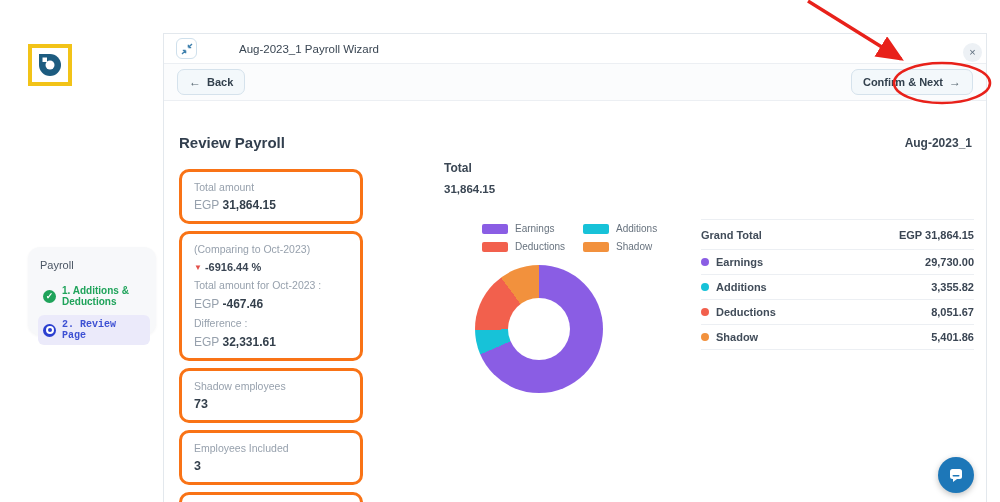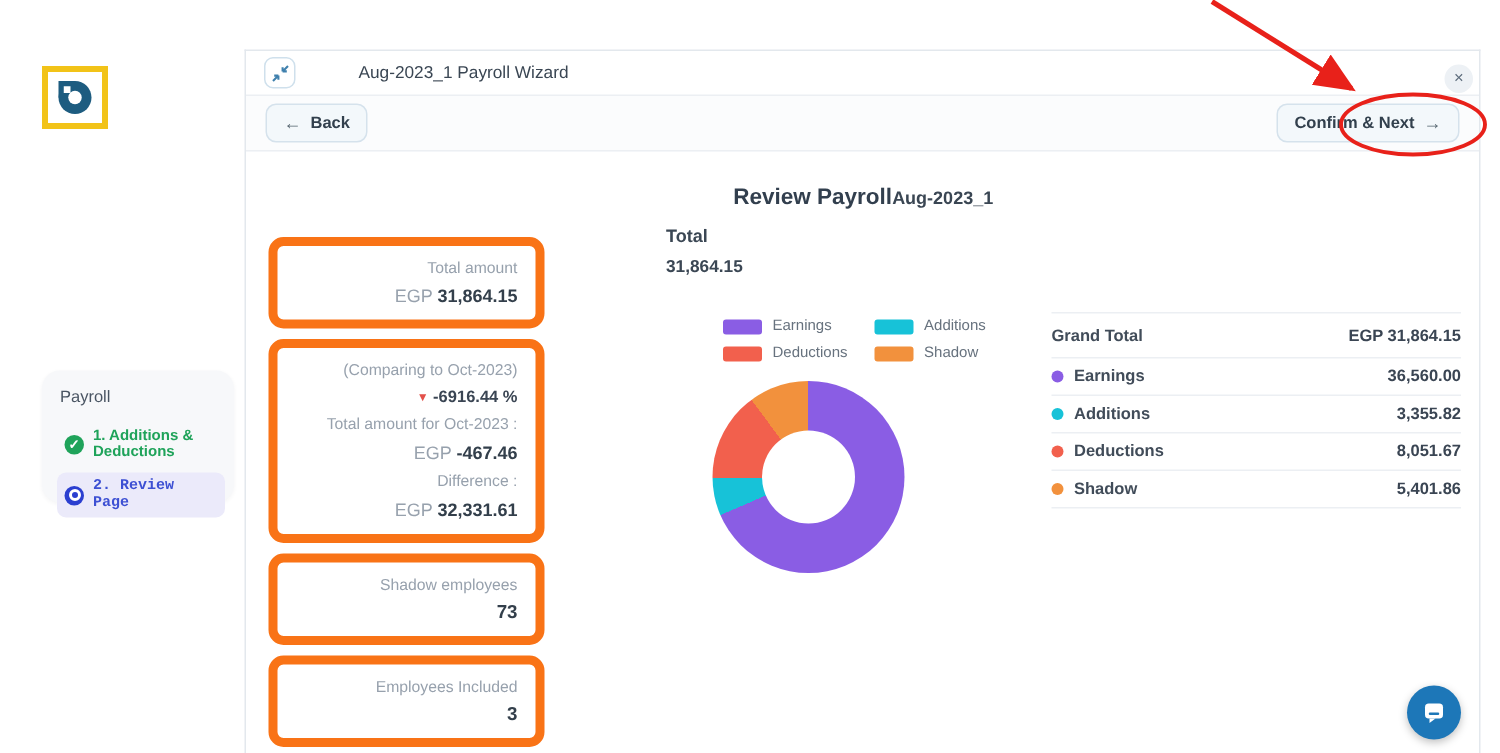--- a/index.html
+++ b/index.html
@@ -43,29 +43,29 @@
   .confirm-btn { margin-left:auto; }
   .arrow-glyph { font-size:12px; color:#55656f; font-weight:normal; }
 
   .content { position:relative; padding:14px 14px 0 15px; height:430px; }
   .tabstrip { display:inline-flex; border-bottom:1px solid #e2e8ee; }
   .tab { font-size:10.5px; font-weight:bold; padding:4px 2px 9px 2px; margin-right:26px;
     color:#abc8dc; cursor:pointer; border-bottom:3px solid transparent; margin-bottom:-1px; }
   .tab.active { color:#2f6487; border-bottom-color:#3f80ad; }
   .tab:last-child { margin-right:0; }
 
-  .heading-row { display:flex; align-items:center; justify-content:center; margin-top:8px; }
+  .heading-row { display:flex; align-items:center; justify-content:space-between; margin-top:19px; }
   .page-heading { font-size:15px; font-weight:bold; color:#323f4e; }
   .period-label { font-size:12px; font-weight:bold; color:#3a4653; }
 
   .main { position:relative; margin-top:10px; height:330px; }
 
   
   .cards-col { position:absolute; left:0; top:8px; width:184px; }
-  .card { border:6px solid #f97316; border-radius:10px; background:#fff; padding:9px 12px; margin-bottom:7px;text-align:right; }
+  .card { border:3px solid #f97316; border-radius:10px; background:#fff; padding:9px 12px; margin-bottom:7px; }
   .card-label { font-size:10.5px; color:#97a1ad; margin-bottom:5px; }
   .money { font-size:12px; }
   .currency { color:#97a1ad; font-weight:normal; }
   .amount { color:#333f4b; font-weight:bold; }
   .cmp-line { font-size:10.5px; color:#97a1ad; margin-bottom:6px; }
   .pct-row { font-size:11px; font-weight:bold; color:#3a4553; margin-bottom:6px; }
   .tri-down { color:#e3504a; font-size:8px; margin-right:3px; vertical-align:1px; }
   .stat-value { font-size:12.5px; font-weight:bold; color:#333f4b; }
 
   
@@ -238,21 +238,21 @@
         <div class="table-col">
           <div class="t-row header">
             <span class="t-label">Grand Total</span>
             <span class="t-value">EGP 31,864.15</span>
           </div>
           <div class="t-row">
             <span class="t-label">
                 <span class="dot" style="background: rgb(138, 93, 228);"></span>
                 <span>Earnings</span>
               </span>
-            <span class="t-value">36,560.00</span>
+            <span class="t-value">29,730.00</span>
           </div>
           <div class="t-row">
             <span class="t-label">
                 <span class="dot" style="background: rgb(23, 194, 216);"></span>
                 <span>Additions</span>
               </span>
             <span class="t-value">3,355.82</span>
           </div>
           <div class="t-row">
             <span class="t-label">

